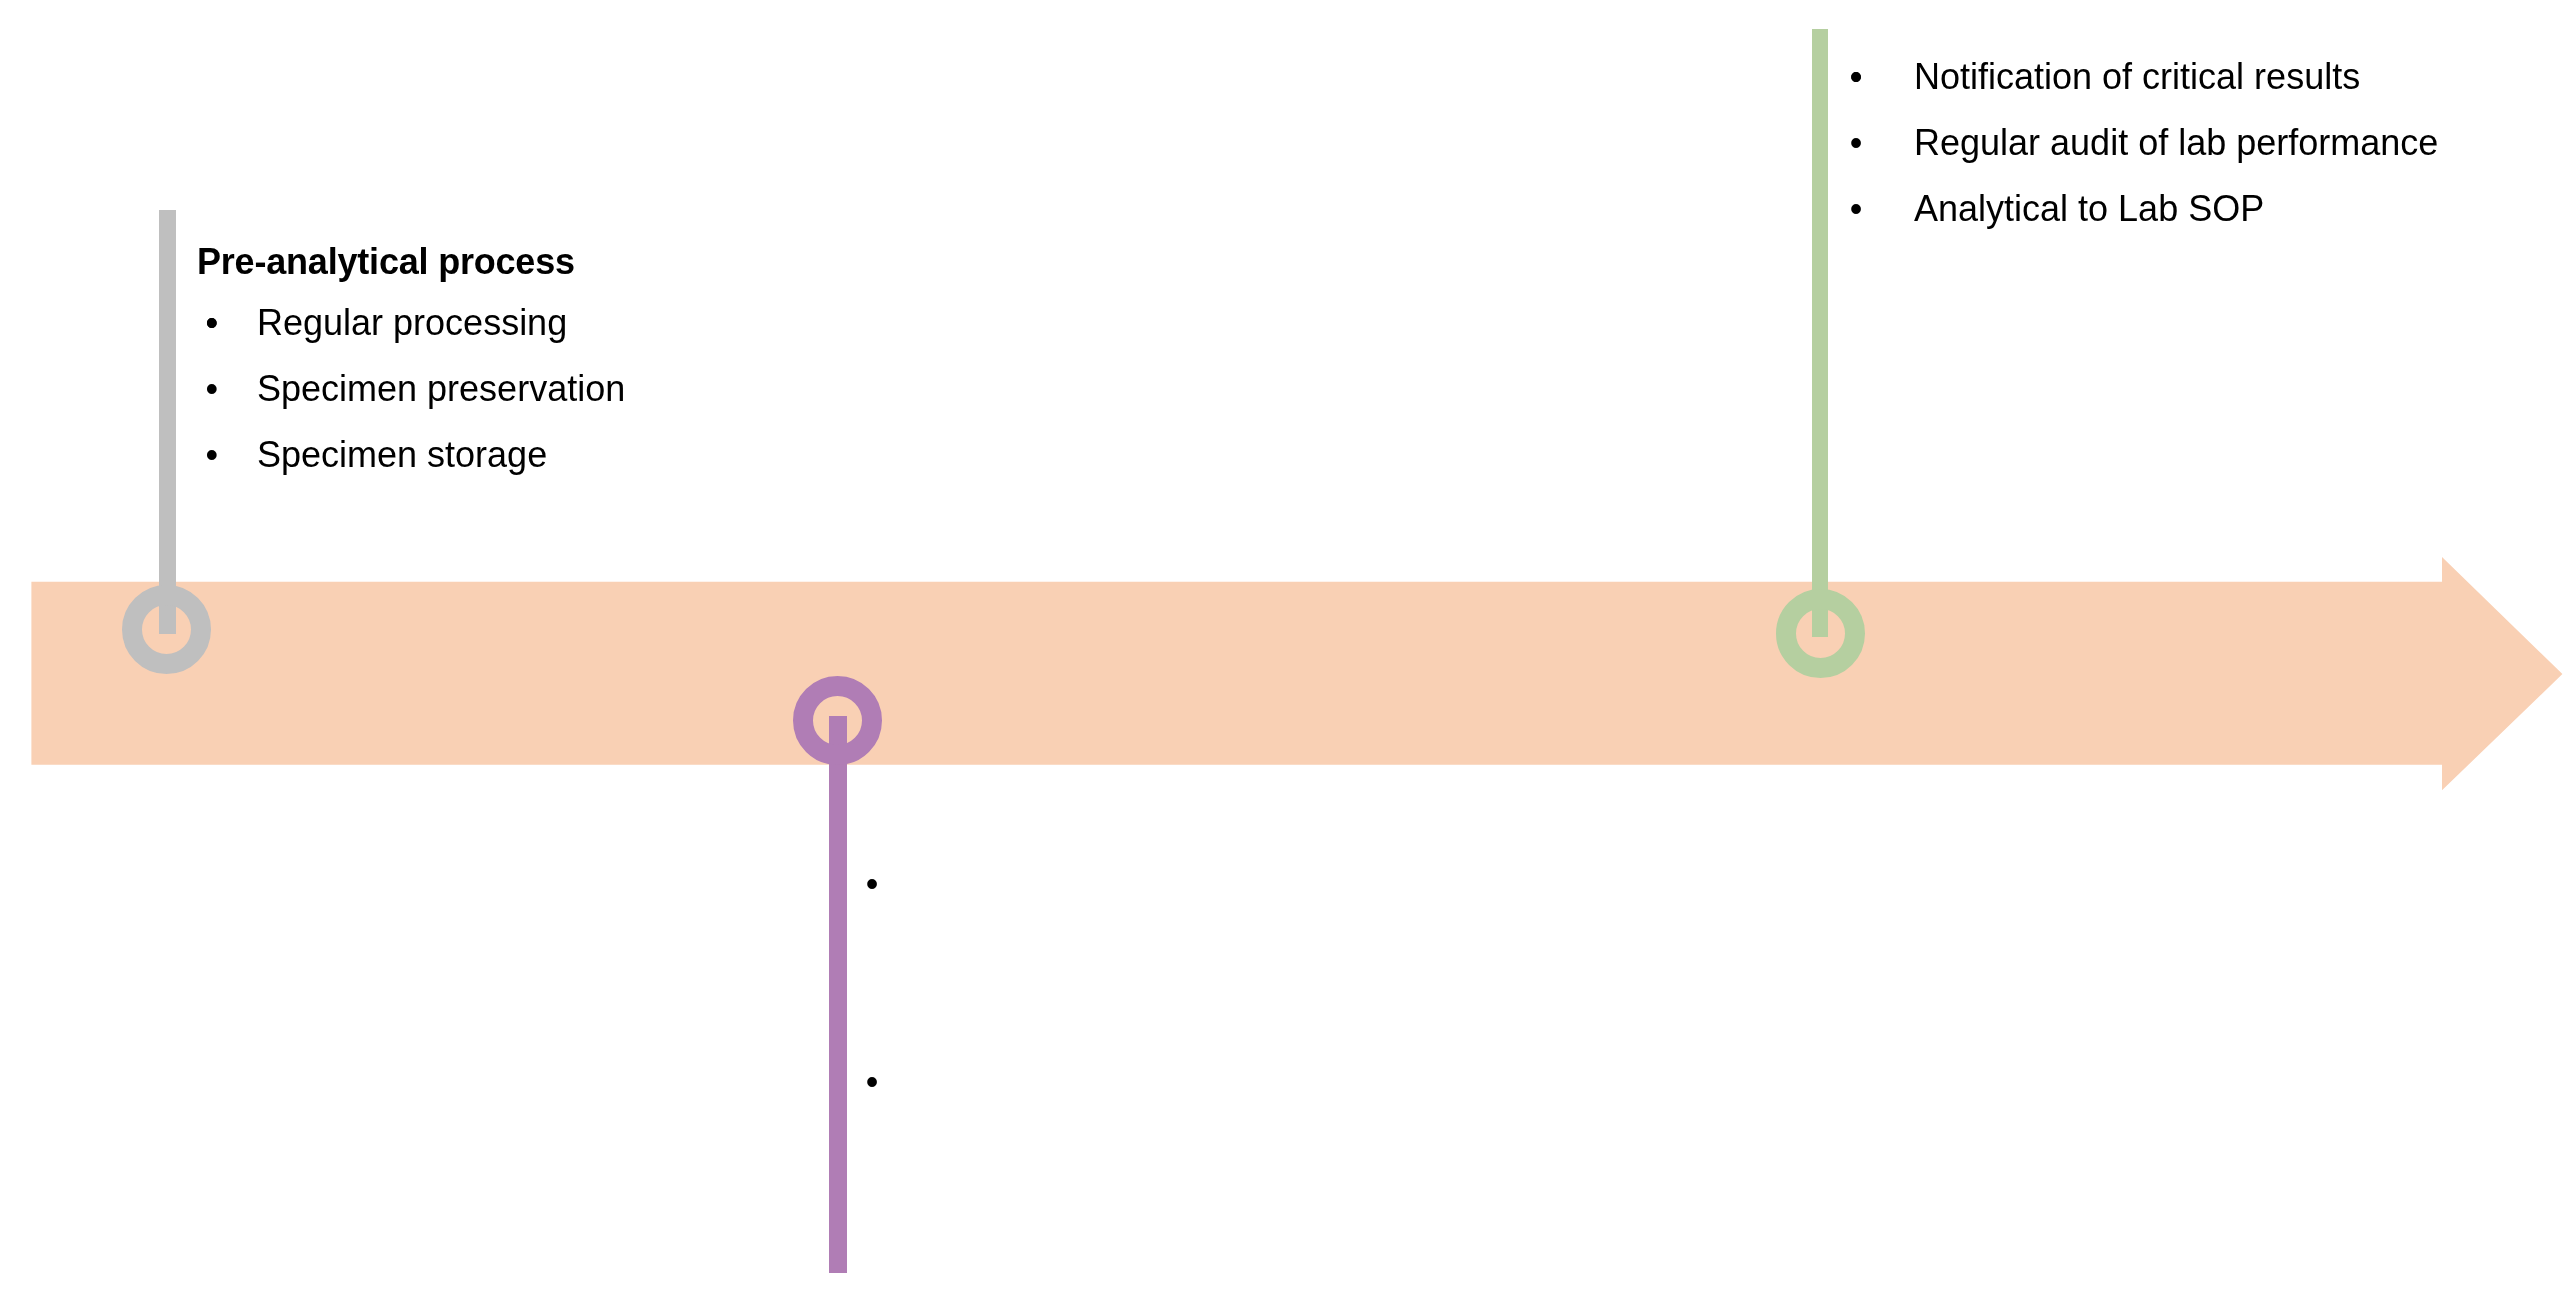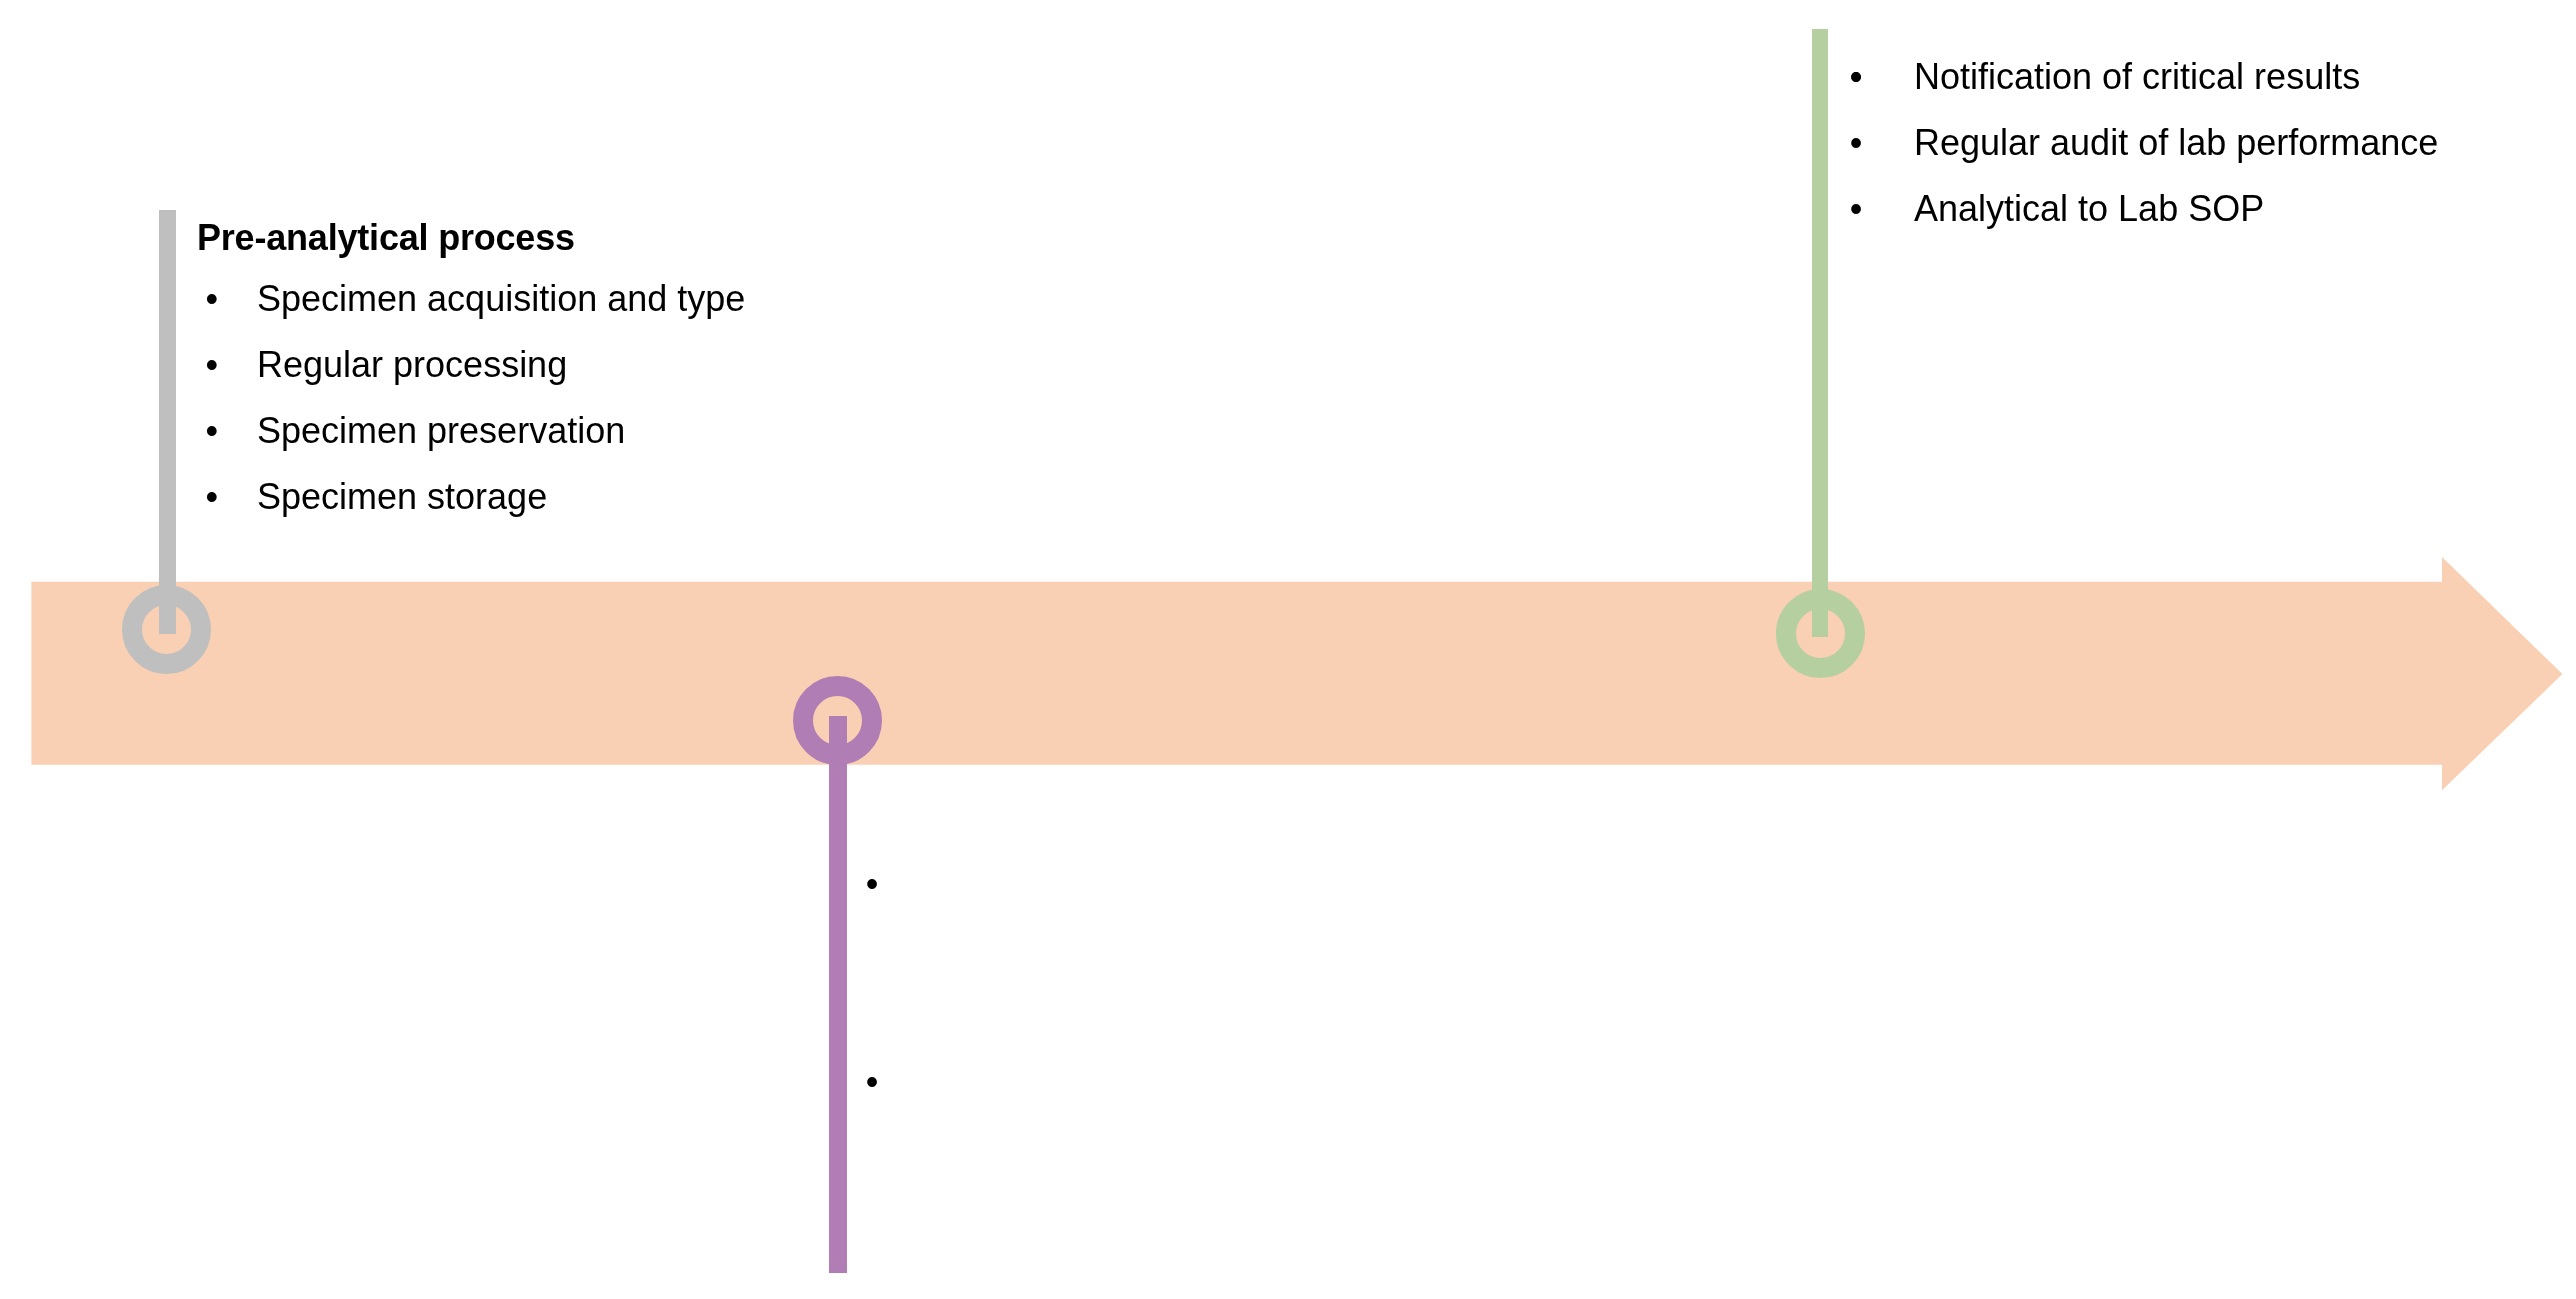--- a/index.html
+++ b/index.html
@@ -80,21 +80,21 @@
   .bullet-dot {
     position: absolute;
     left: 8.5px;
     top: 0;
     font-size: 36px;
     line-height: inherit;
   }
   .bullet-text { display: inline; }
 
   
-  #block-pre { left: 197px; top: 216px; width: 763px; }
+  #block-pre { left: 197px; top: 240px; width: 763px; }
   #block-pre .bullet-list { margin-top: 6px; }
   #block-pre .bullet-item { line-height: 66px; }
   #block-pre .bullet-dot { top: 0; }
 
   
   #block-post { left: 1843px; top: 38px; width: 611px; }
   #block-post .bullet-list { margin-top: 6px; }
   #block-post .bullet-item { line-height: 66px; padding-left: 71px; }
   #block-post .bullet-dot { left: 6.8px; }
 
@@ -126,21 +126,20 @@
   <div class="marker">
     <div class="marker-stem" id="marker-post-stem" style="background: rgb(181, 207, 160);"></div>
     <div class="marker-ring" id="marker-post-ring" style="border-color: rgb(181, 207, 160);"></div>
   </div>
 
   <div class="block" id="block-pre">
     <div class="block-title">Pre-analytical process</div>
     <ul class="bullet-list">
       <li class="bullet-item">
         <span class="bullet-dot">•</span>
-        <span class="bullet-text">Specimen acquisition and type</span>
       </li>
       <li class="bullet-item">
         <span class="bullet-dot">•</span>
         <span class="bullet-text">Regular processing</span>
       </li>
       <li class="bullet-item">
         <span class="bullet-dot">•</span>
         <span class="bullet-text">Specimen preservation</span>
       </li>
       <li class="bullet-item">

